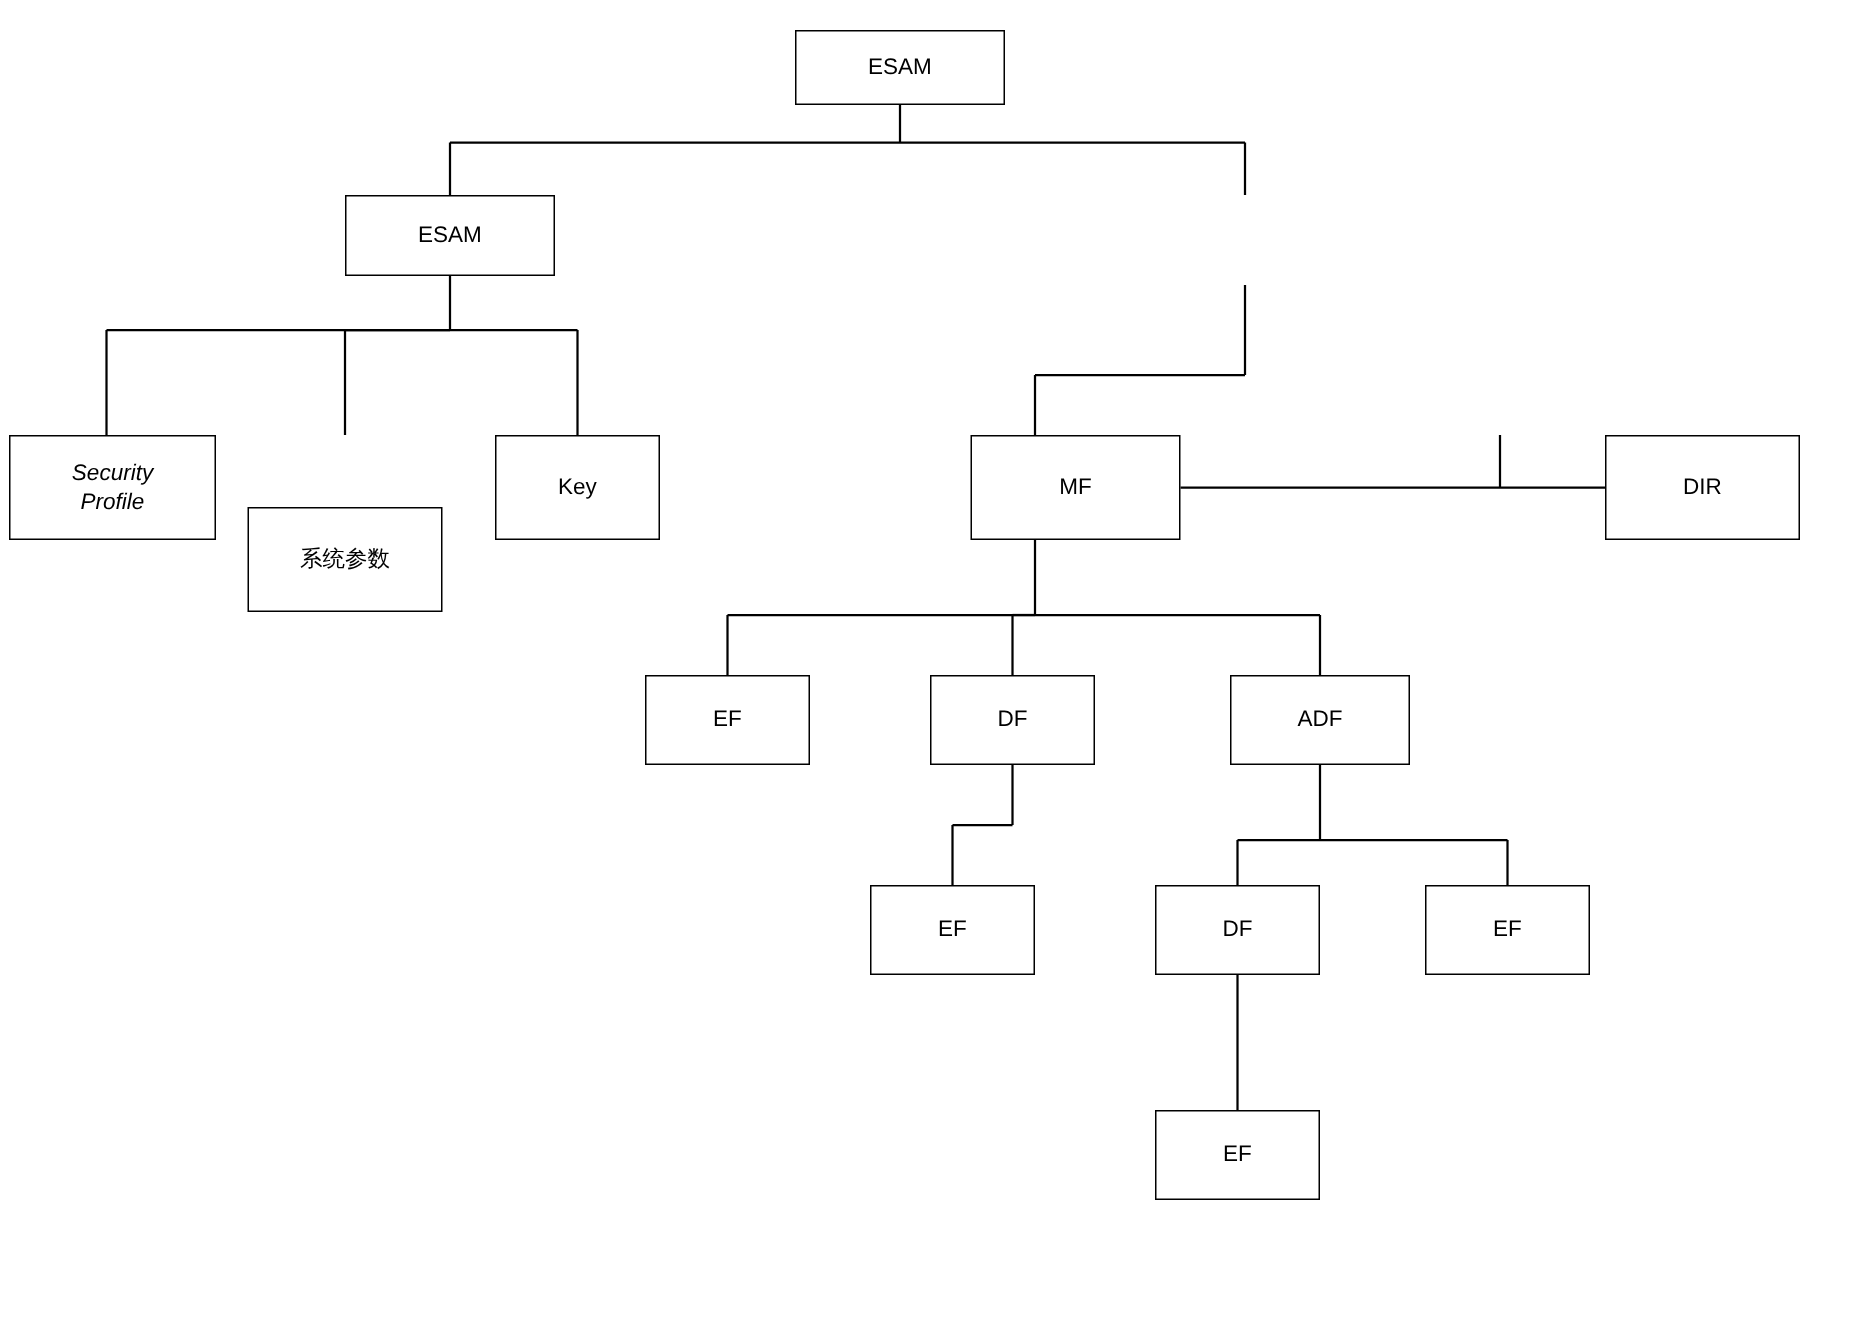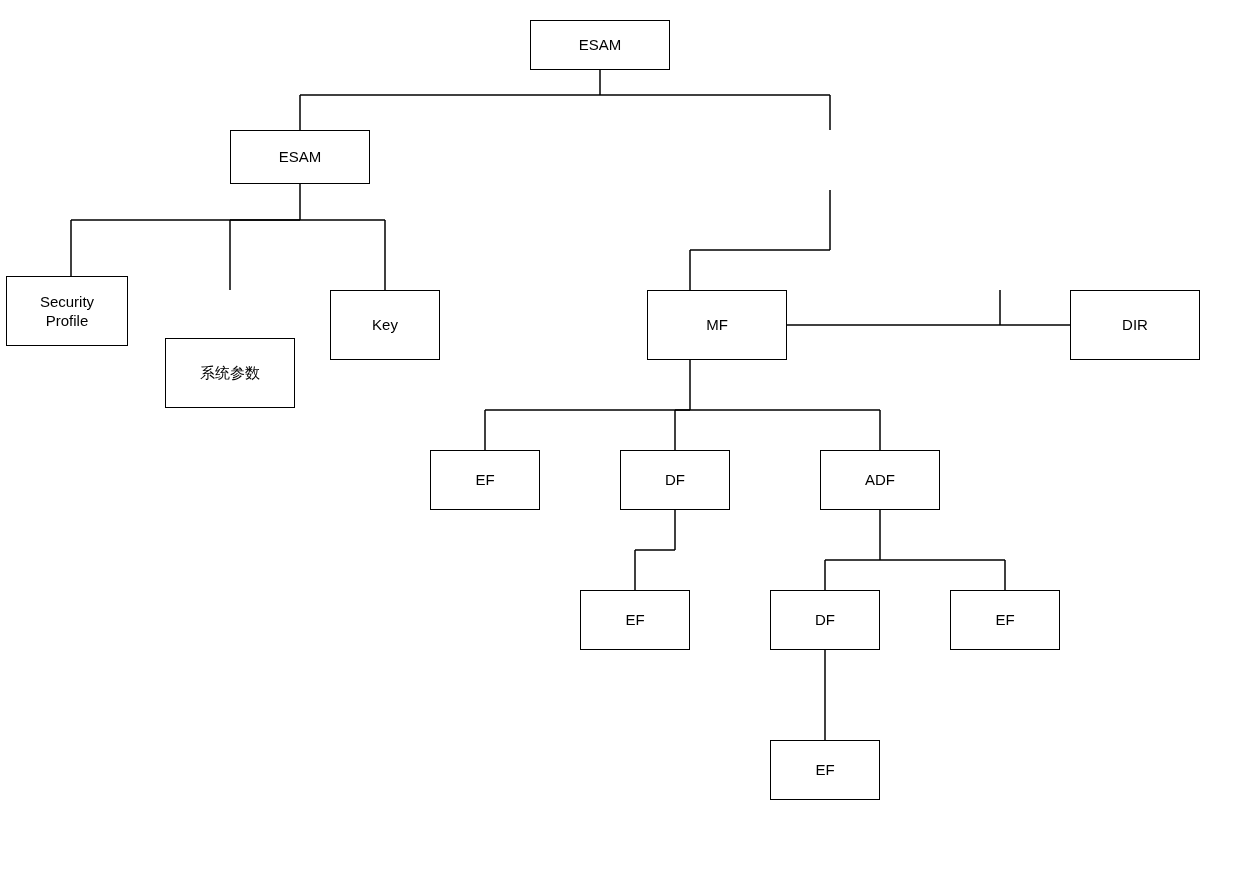--- a/index.html
+++ b/index.html
@@ -90,21 +90,21 @@
     <line x1="1005" y1="560" x2="1005" y2="590"></line>
 
     <line x1="825" y1="650" x2="825" y2="740"></line>
   </svg>
 
   <div class="node" style="left:530px; top:20px; width:140px; height:50px;">ESAM</div>
 
   <div class="node" style="left:230px; top:130px; width:140px; height:54px;">ESAM</div>
 
 
-  <div class="node" style="left:6px; top:276px; width:122px; height:70px;">Security<br>Profile</div>
+  <div class="node" style="left:6px; top:290px; width:138px; height:70px;font-style:italic;">Security<br>Profile</div>
 
   <div class="node" style="left:165px; top:290px; width:130px; height:70px;margin-top:48px;">系统参数</div>
 
   <div class="node" style="left:330px; top:290px; width:110px; height:70px;">Key</div>
 
   <div class="node" style="left:620px; top:290px; width:140px; height:70px;margin-left:27px;">MF</div>
 
   <div class="node" style="left:1070px; top:290px; width:130px; height:70px;">DIR</div>
 
   <div class="node" style="left:430px; top:450px; width:110px; height:60px;">EF</div>

